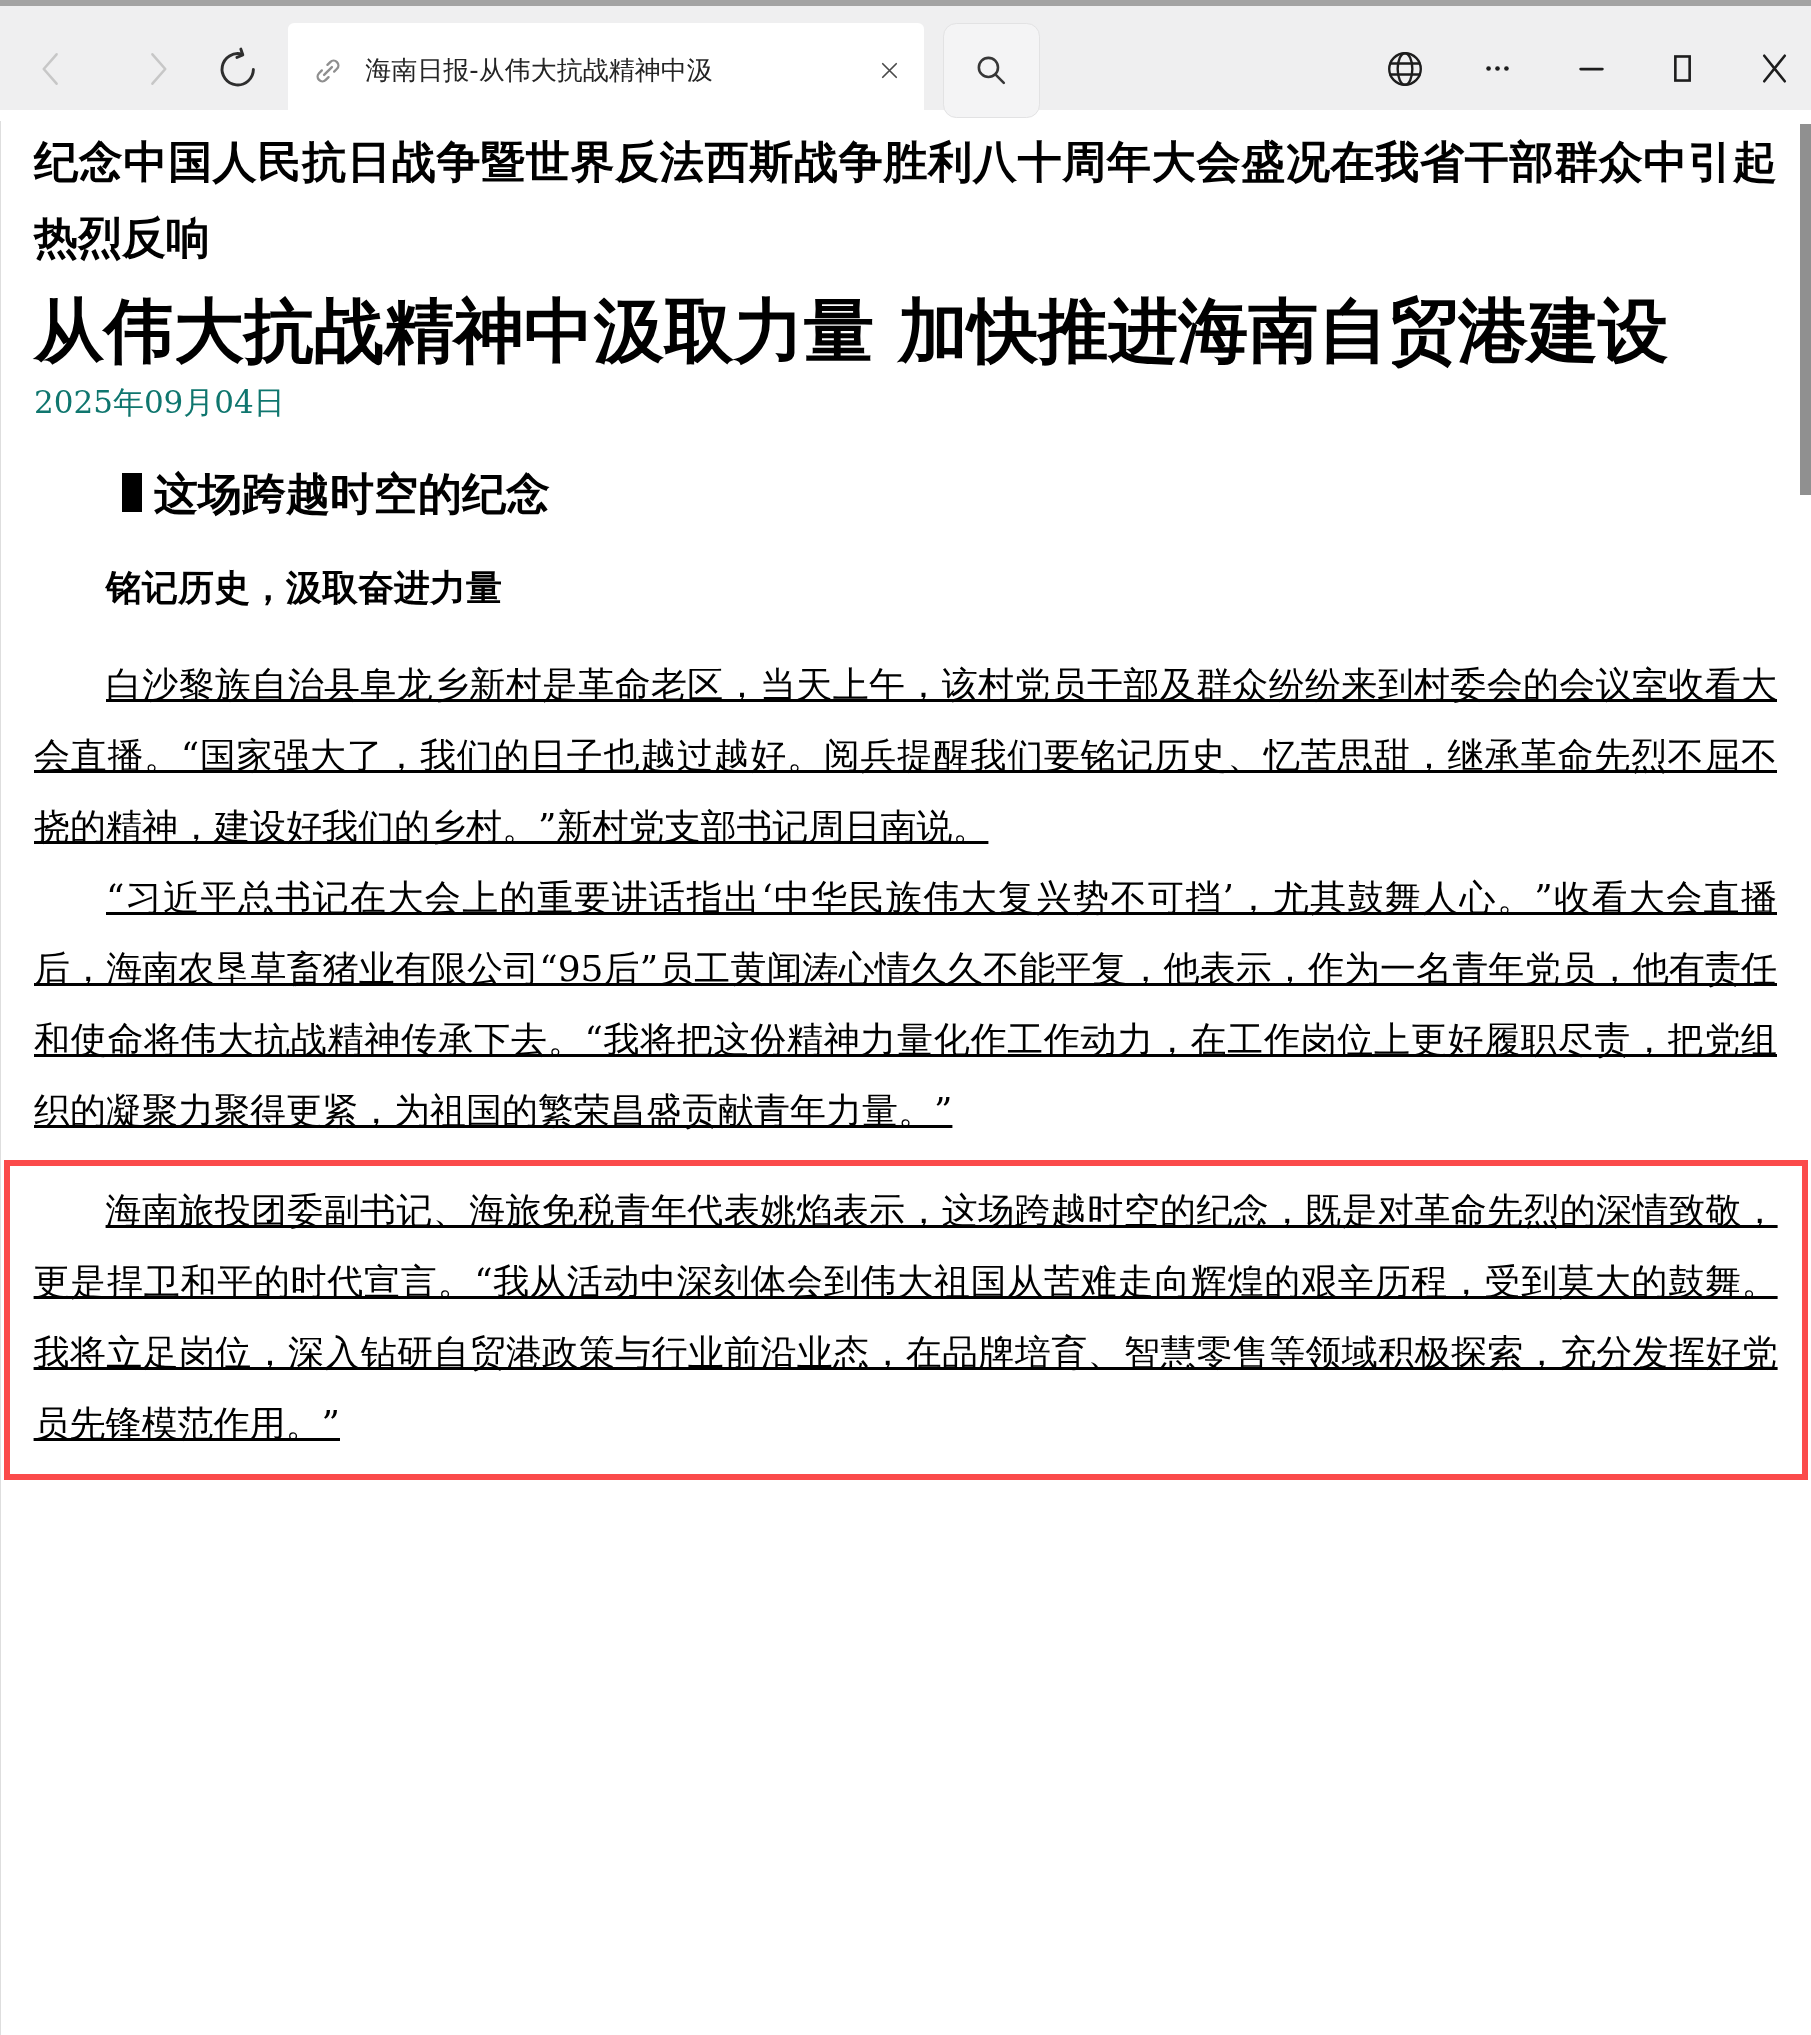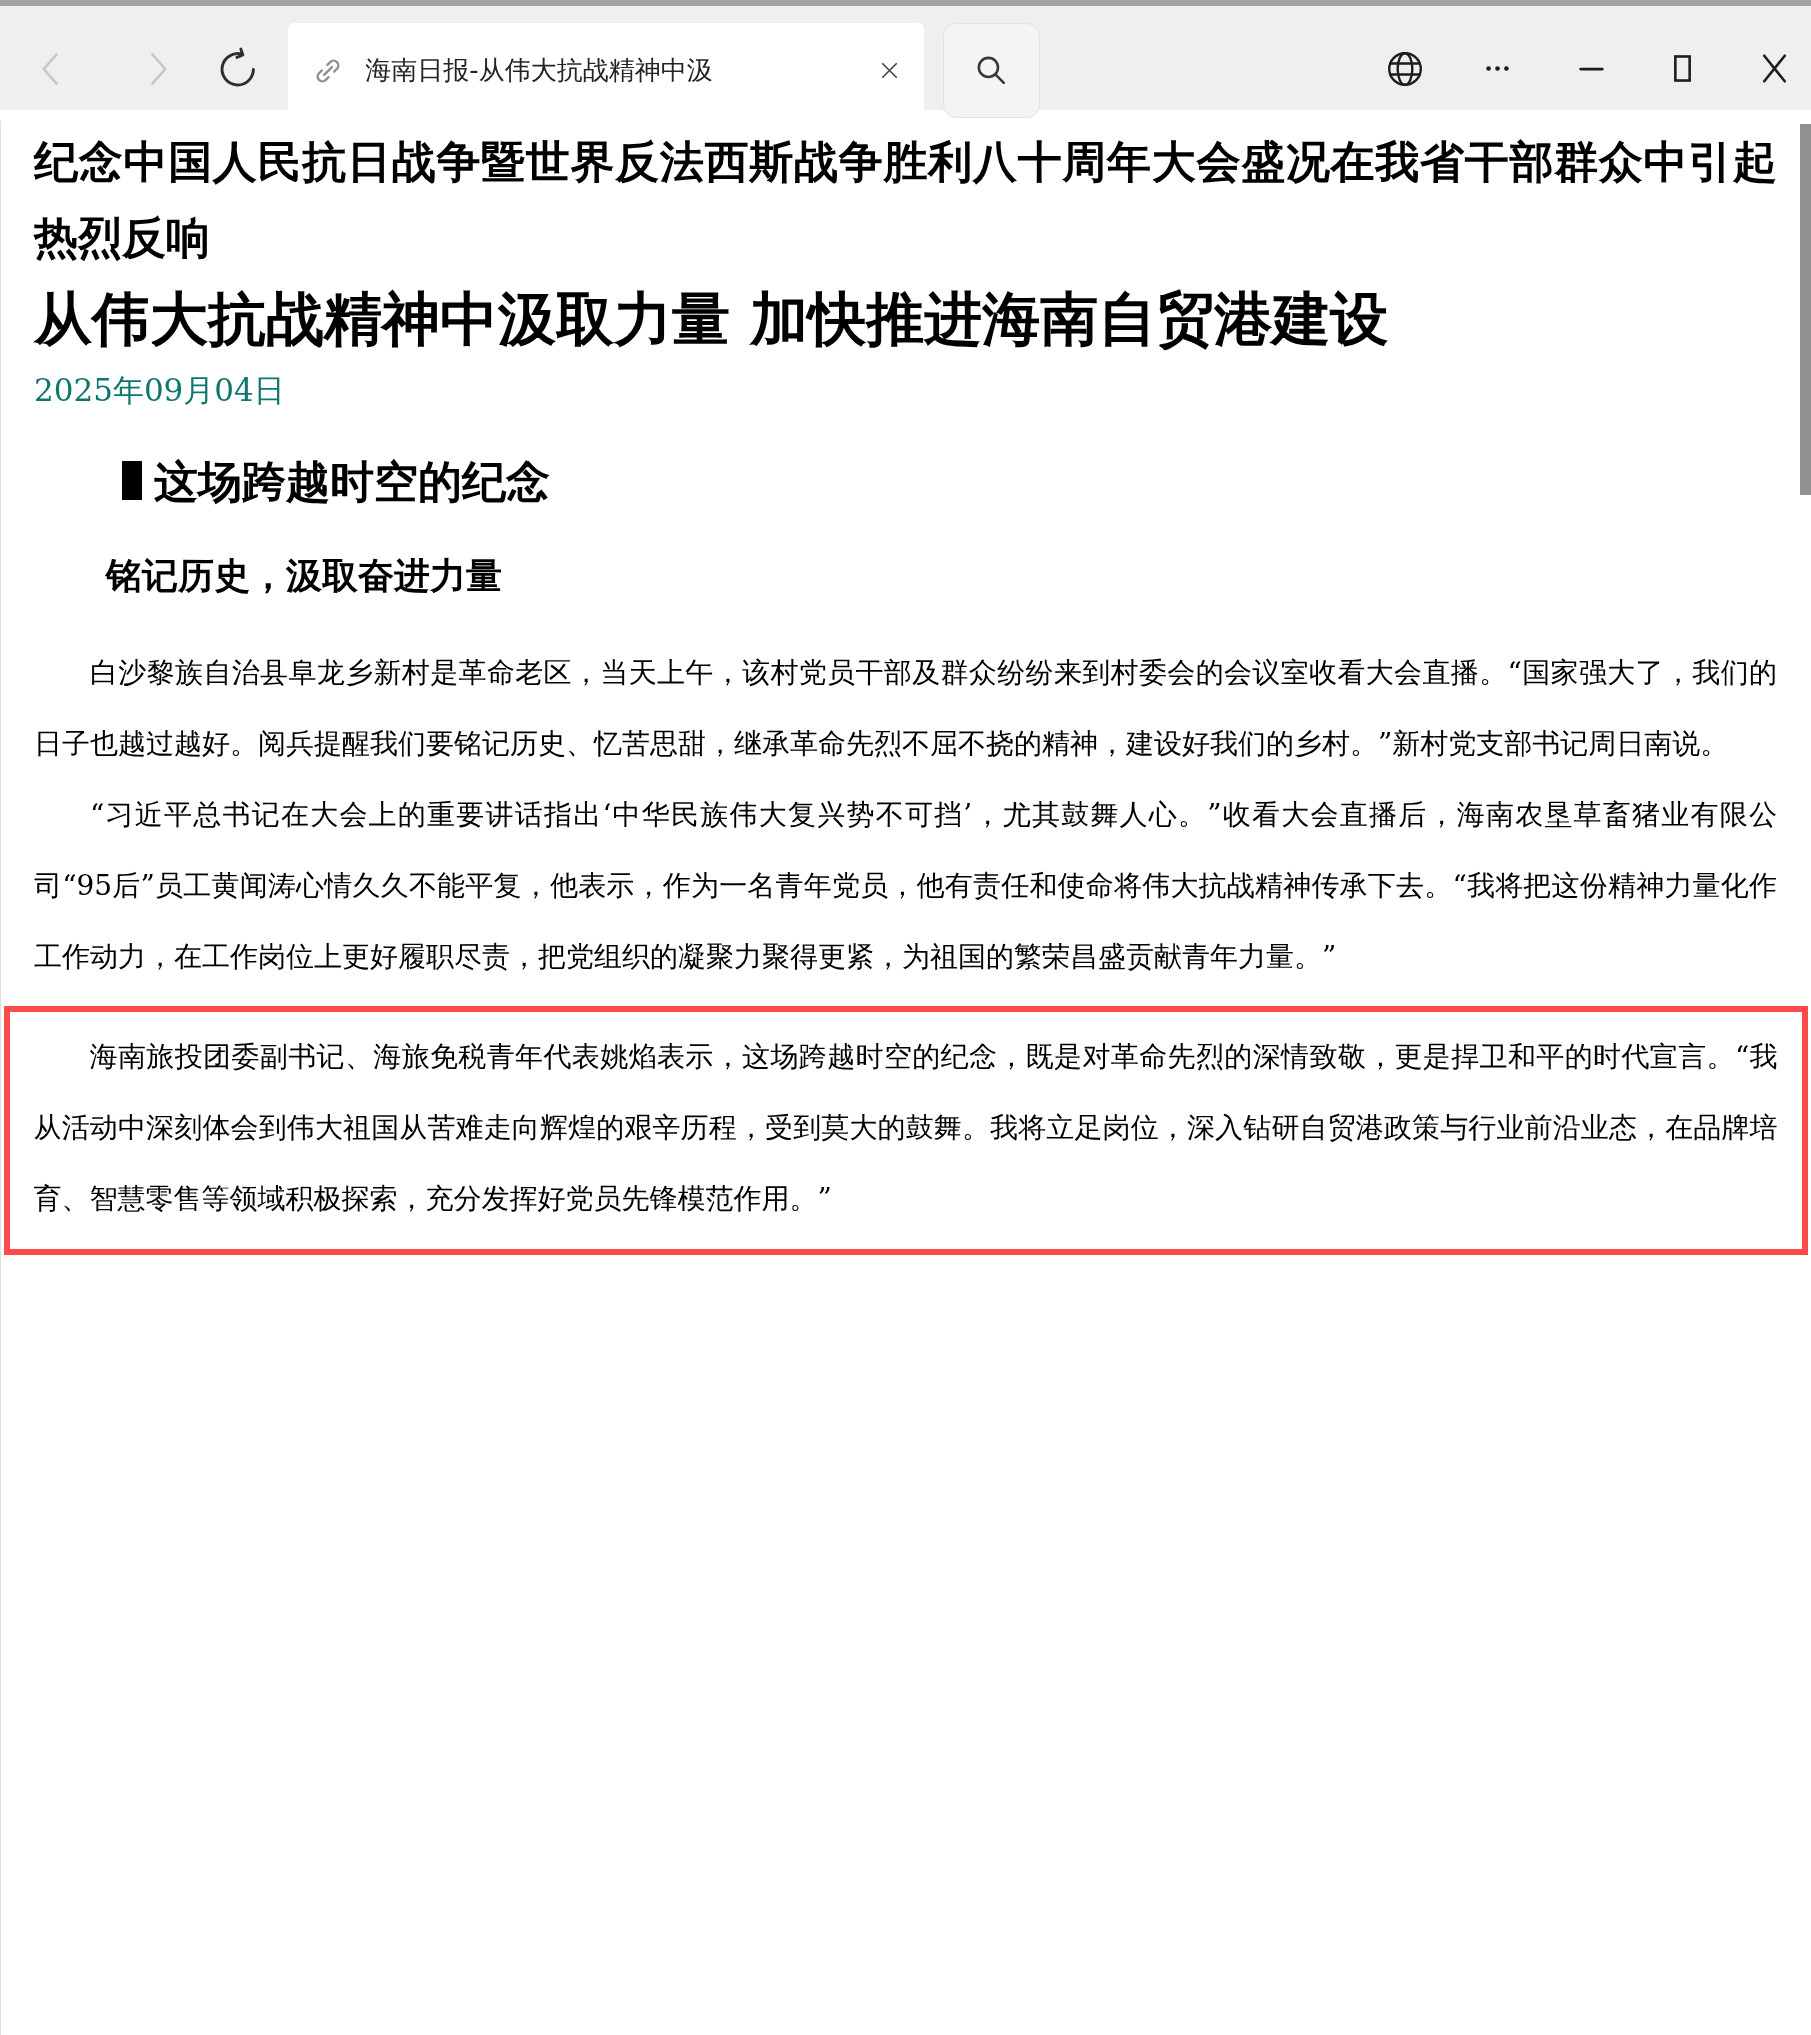--- a/index.html
+++ b/index.html
@@ -38,26 +38,26 @@
   .maximize{left:1662px;top:41px;width:41px;height:43px;color:#1d1d1d;}
   .win-close{left:1753px;top:40px;width:43px;height:44px;color:#1d1d1d;}
   
   .page{
     position:absolute;top:121px;left:0;right:0;bottom:0;background:#fff;
     border-left:1.3px solid #dedede;box-sizing:border-box;
     padding:0 35px 0 33px;
     font-family:"DejaVu Serif",serif;color:#000;
   }
   .kicker{font-size:44px;font-weight:700;line-height:76px;margin:2.7px 0 0;text-align:justify;}
-  .headline{font-size:58px;font-weight:700;line-height:82px;margin:2px 0 0;}
+  .headline{font-size:70px;font-weight:700;line-height:82px;margin:14px 0 0;}
   .date{font-size:31px;line-height:41px;color:#0f766e;margin:10.7px 0 0;font-weight:400;}
   .byline{font-size:44px;line-height:71px;font-weight:700;margin:35px 0 0;text-indent:2em;}
   .square-bullet{display:inline-block;width:19.6px;height:39px;background:#000;margin-right:12.4px;vertical-align:-2.7px;}
   .lead{font-size:36px;line-height:71px;font-weight:700;margin:23px 0 26px;text-indent:2em;}
-  .para{font-size:28px;line-height:71px;margin:0;text-align:justify;text-indent:2em;}
+  .para{font-size:36px;line-height:71px;margin:0;text-align:justify;text-indent:2em;text-decoration:underline;}
   .highlight-box{
     border:6.2px solid #fb4b4b;
     margin:13.3px -31px 10.7px -30px;
     padding:9px 24.4px 15px 23.6px;
   }
   .scroll-thumb{position:absolute;right:0;top:124px;width:11.6px;height:371px;background:#909090;}
 </style>
 </head>
 <body>
 

